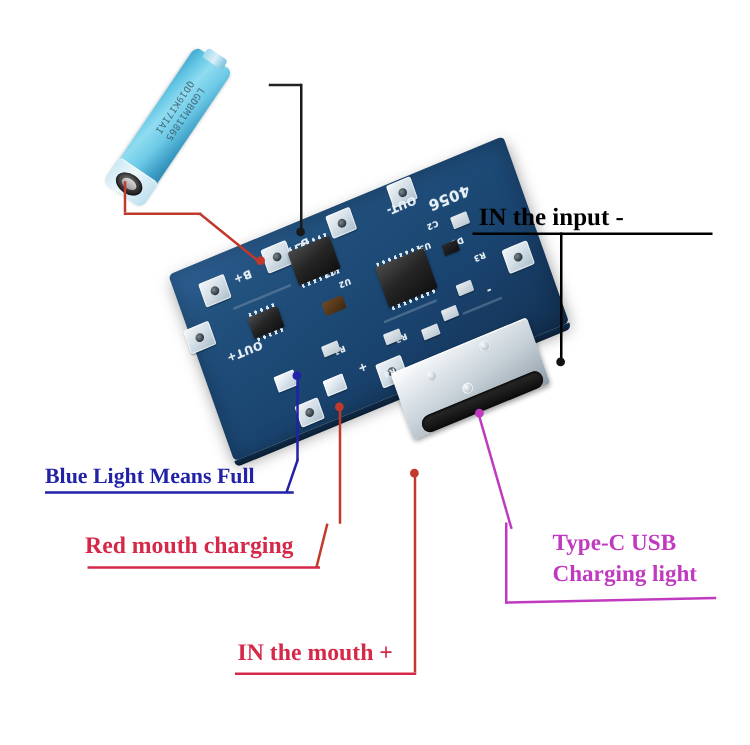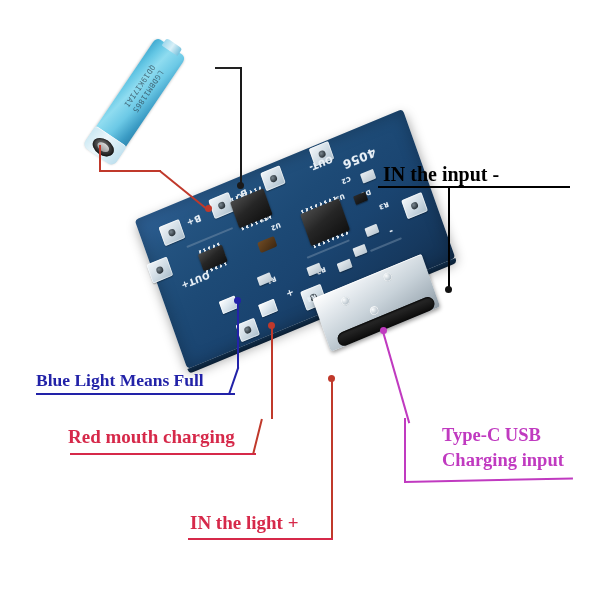--- a/index.html
+++ b/index.html
@@ -231,20 +231,20 @@
   <div class="uline" style="left:404px;top:481px;width:169px;background:#c03ac0;height:1.8px;transform:rotate(-1.2deg);transform-origin:0 50%;"></div>
   <div class="leader" style="left:383px;top:330px;width:96px;background:#c03ac0;transform:rotate(74deg);transform-origin:0 50%;"></div>
   <div class="dot" style="left:380px;top:327px;background:#c03ac0;"></div>
 
   <div class="label lbl-in-minus">IN the input -</div>
 
   <div class="label lbl-blue">Blue Light Means Full</div>
 
   <div class="label lbl-red">Red mouth charging</div>
 
-  <div class="label lbl-inplus">IN the light +</div>
+  <div class="label lbl-inplus">IN the mouth +</div>
 
   <div class="label lbl-typec">
     <div>Type-C USB</div>
-    <div>Charging input</div>
+    <div>Charging light</div>
   </div>
 
 </div>
 
 </body></html>

